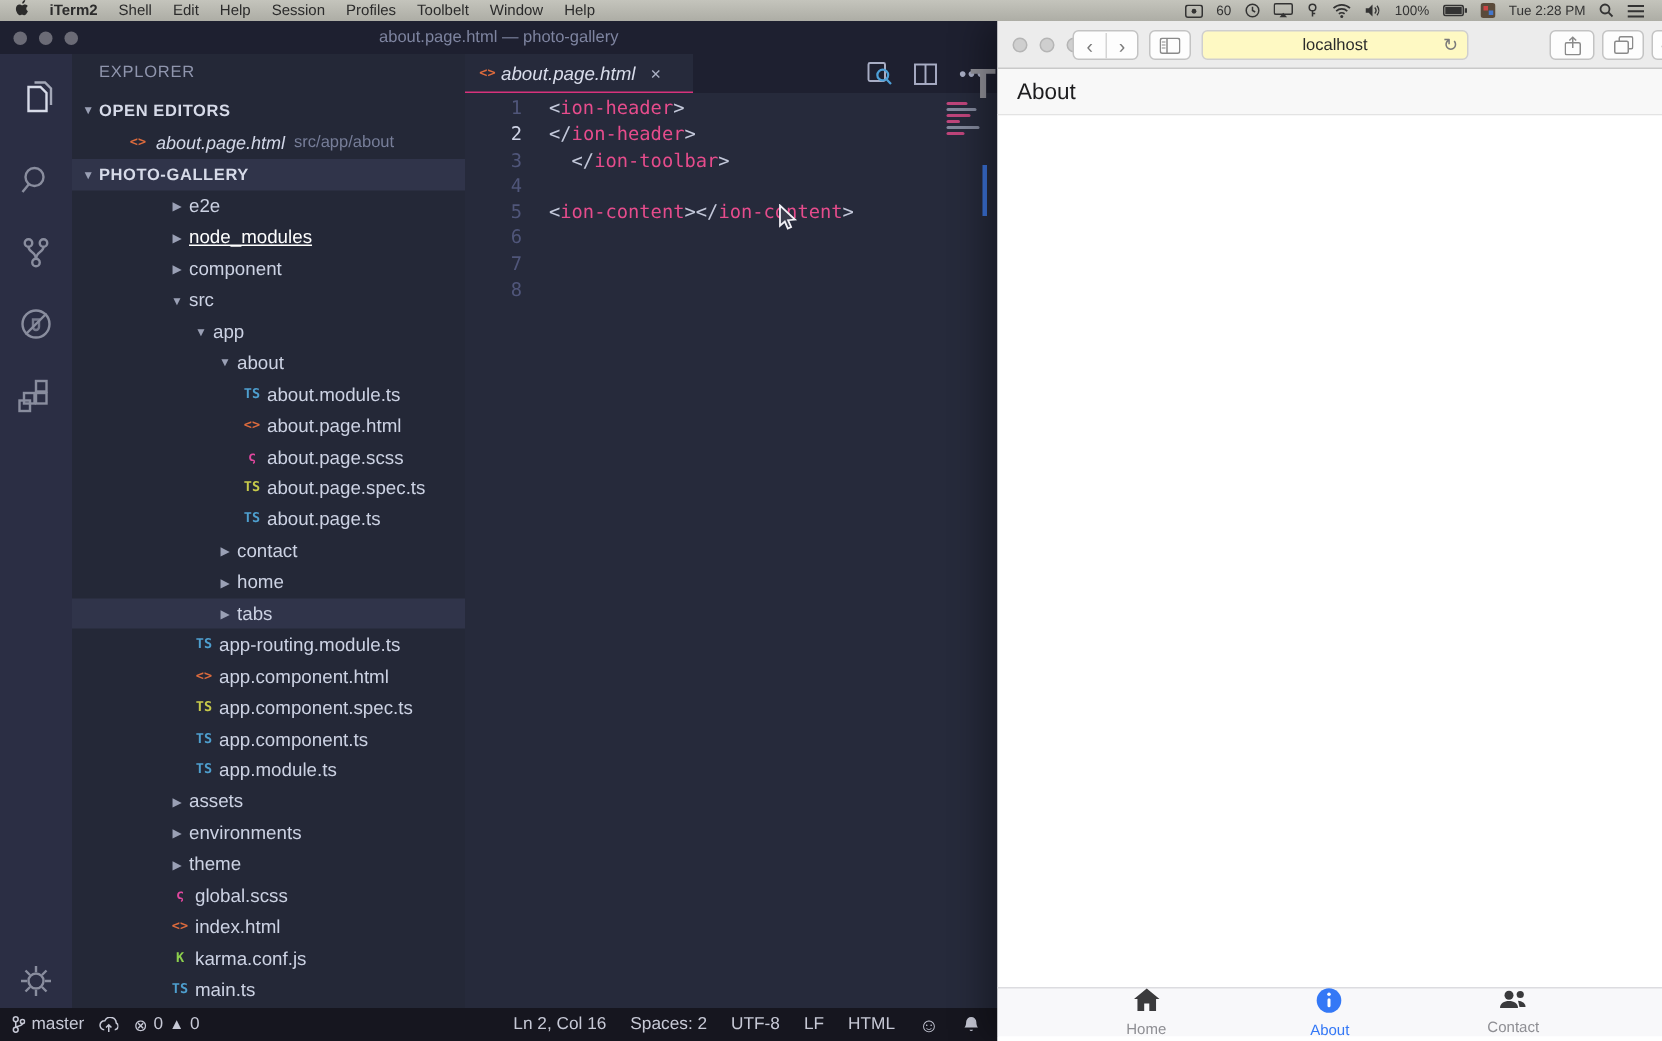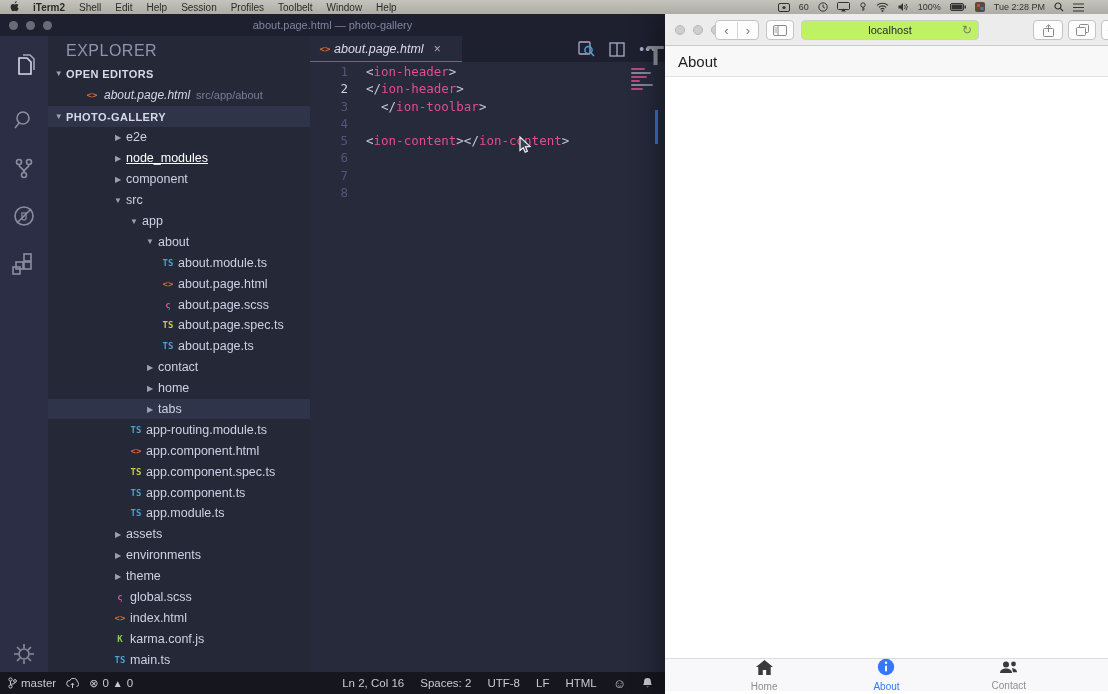--- a/index.html
+++ b/index.html
@@ -6,42 +6,42 @@
   html,body { width:1108px; height:694px; overflow:hidden; background:#1b1d2b;
               font-family:"Liberation Sans", sans-serif; }
 
   
   .menubar { position:absolute; left:0; top:0; width:1108px; height:14px;
     background:linear-gradient(#c2c2ba,#aeae a6); background:linear-gradient(#c4c4bc,#adada5);
     display:flex; align-items:center; font-size:10px; color:#2b2b2b; z-index:50; }
   .mb-left { display:flex; align-items:center; gap:14px; padding-left:10px; }
   .mb-app { font-weight:bold; }
   .mb-item { white-space:nowrap; }
-  .mb-right { margin-left:auto; display:flex; align-items:center; gap:9px; padding-right:24px; }
+  .mb-right { margin-left:auto; display:flex; align-items:center; gap:9px; padding-right:12px; }
   .mb-right svg { display:block; }
   .mb-glyph { font-size:9px; color:#333; }
 
   
   .vscode { position:absolute; left:0; top:14px; width:665px; height:680px;
     background:#262a3b; color:#ccd2e3; font-size:12px; }
   .vs-titlebar { position:absolute; left:0; top:0; width:100%; height:22px;
     background:#1e2030; display:flex; align-items:center; justify-content:center; }
   .vs-title { font-size:11px; color:#7e84a0; }
   .lights { position:absolute; left:9px; top:7px; display:flex; gap:8px; }
   .light { width:9px; height:9px; border-radius:50%; background:#6b6b76; }
 
   .activitybar { position:absolute; left:0; top:22px; width:48px; height:636px;
     background:#2b2e44; }
   .act-icon { position:absolute; left:10px; width:28px; height:28px; opacity:.55; }
   .act-icon.active { opacity:1; }
   .act-icon svg { width:28px; height:28px; stroke:#d7dbe8; fill:none; stroke-width:1.6; }
 
   .sidebar { position:absolute; left:48px; top:22px; width:262px; height:636px;
     background:#242837; overflow:hidden; }
-  .sb-title { position:absolute; left:18px; top:6px; font-size:16px; color:#8f95ad; letter-spacing:.5px;text-align:right; }
+  .sb-title { position:absolute; left:18px; top:6px; font-size:11px; color:#8f95ad; letter-spacing:.5px;text-align:right; }
   .section-header { position:absolute; left:0; width:100%; height:21px; display:flex; align-items:center;
     font-size:11px; font-weight:bold; color:#d6dae8; letter-spacing:.4px; }
   .section-header .tri { width:14px; text-align:center; font-size:8px; color:#9aa0b5; margin-left:4px; }
   .oe-item { position:absolute; left:0; top:48px; width:100%; height:21px; display:flex; align-items:center; }
   .oe-item .fi { margin-left:36px; }
   .oe-name { font-style:italic; color:#d2d7e8; margin-left:4px; }
   .oe-path { color:#777e99; font-size:11px; margin-left:6px; }
   .sec-hl { background:#30344a; }
 
   .tree { position:absolute; left:0; top:91px; width:100%; }
@@ -97,21 +97,21 @@
     box-shadow:-10px 0 22px rgba(0,0,0,.35); }
   .sf-toolbar { position:absolute; left:0; top:0; width:100%; height:32px; background:#ececec;
     border-bottom:1px solid #c9c9c9; }
   .sf-lights { position:absolute; left:10px; top:11px; display:flex; gap:8px; }
   .sf-light { width:10px; height:10px; border-radius:50%; background:#cfcfcf; border:.5px solid #b5b5b5; }
   .sf-btn { position:absolute; top:6px; height:20px; background:#fdfdfd; border:1px solid #c3c3c3;
     border-radius:4px; display:flex; align-items:center; justify-content:center; color:#7a7a7a; }
   .sf-nav { left:50px; width:44px; }
   .sf-nav span { width:21px; text-align:center; font-size:13px; line-height:17px; }
   .sf-side { left:101px; width:28px; }
-  .sf-url { position:absolute; left:136px; top:6px; width:178px; height:20px; background:#bef264;
+  .sf-url { position:absolute; left:136px; top:6px; width:178px; height:20px; background:#fef9c3;
     border:1px solid #cfcfcf; border-radius:4px; font-size:11px; color:#2b2b2b;
     display:flex; align-items:center; justify-content:center; }
   .sf-refresh { position:absolute; right:6px; top:2px; font-size:12px; color:#7a7a7a; }
   .sf-share { left:368px; width:30px; }
   .sf-tabsbtn { left:403px; width:28px; }
   .sf-plus { left:436px; width:20px; color:#8a8a8a; font-size:13px; }
   .sf-header { position:absolute; left:0; top:32px; width:100%; height:31px; background:#f8f8f8;
     border-bottom:1px solid #e3e3e3; display:flex; align-items:center; }
   .sf-header-title { margin-left:13px; font-size:15px; color:#1d1d1f; font-weight:500; }
   .sf-content { position:absolute; left:0; top:63px; width:100%; height:581px; background:#ffffff; }

